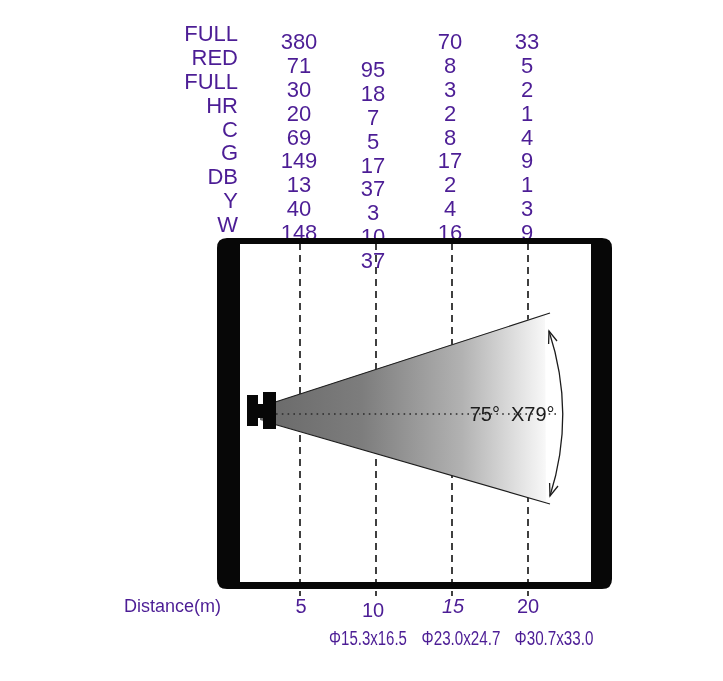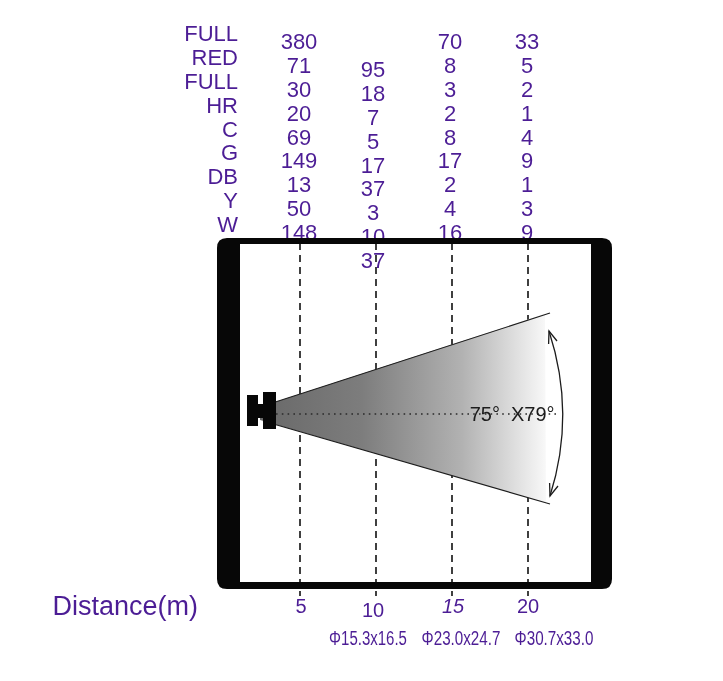--- a/index.html
+++ b/index.html
@@ -10,21 +10,21 @@
   
   #lux-table{position:absolute;left:0;top:22px;width:723px;}
   .trow{position:relative;height:23.9px;font-size:22px;line-height:23.9px;}
   .tlabel{position:absolute;left:0;top:0;width:238px;text-align:right;}
   .tval{position:absolute;top:8px;width:72px;text-align:center;}
   .c0{left:263px;} .c1{left:337px;margin-top:28px;} .c2{left:414px;} .c3{left:491px;}
   
   #beam-svg{position:absolute;left:0;top:0;width:723px;height:681px;}
   #beam-svg text{font-family:"Liberation Sans","DejaVu Sans",sans-serif;fill:#1d1d1d;}
   
-  .axis-label{position:absolute;left:0;width:198px;text-align:right;font-size:27px;line-height:24px;}
+  .axis-label{position:absolute;left:0;width:198px;text-align:right;font-size:18px;line-height:24px;padding-left:23px;}
   #distance-label{top:594px;}
   #beamwidth-label{top:626px;}
   .dval{position:absolute;top:594px;width:60px;text-align:center;font-size:20px;line-height:24px;}
   .d0{left:271px;} .d1{left:343px;top:598px;} .d2{left:423px;font-style:italic;} .d3{left:498px;}
   .bwval{position:absolute;top:626px;width:110px;text-align:center;font-size:20px;line-height:24px;white-space:nowrap;}
   .bw0{left:227px;transform:scaleX(1.0);transform-origin:center;}
   .bw1{left:313px;transform:scaleX(0.75);transform-origin:center;}
   .bw2{left:406px;transform:scaleX(0.76);transform-origin:center;}
   .bw3{left:499px;transform:scaleX(0.76);transform-origin:center;}
 </style>
@@ -78,21 +78,21 @@
     </div>
     <div class="trow">
       <span class="tlabel">DB</span>
       <span class="tval c0">13</span>
       <span class="tval c1">3</span>
       <span class="tval c2">2</span>
       <span class="tval c3">1</span>
     </div>
     <div class="trow">
       <span class="tlabel">Y</span>
-      <span class="tval c0">50</span>
+      <span class="tval c0">40</span>
       <span class="tval c1">10</span>
       <span class="tval c2">4</span>
       <span class="tval c3">3</span>
     </div>
     <div class="trow">
       <span class="tlabel">W</span>
       <span class="tval c0">148</span>
       <span class="tval c1">37</span>
       <span class="tval c2">16</span>
       <span class="tval c3">9</span>

